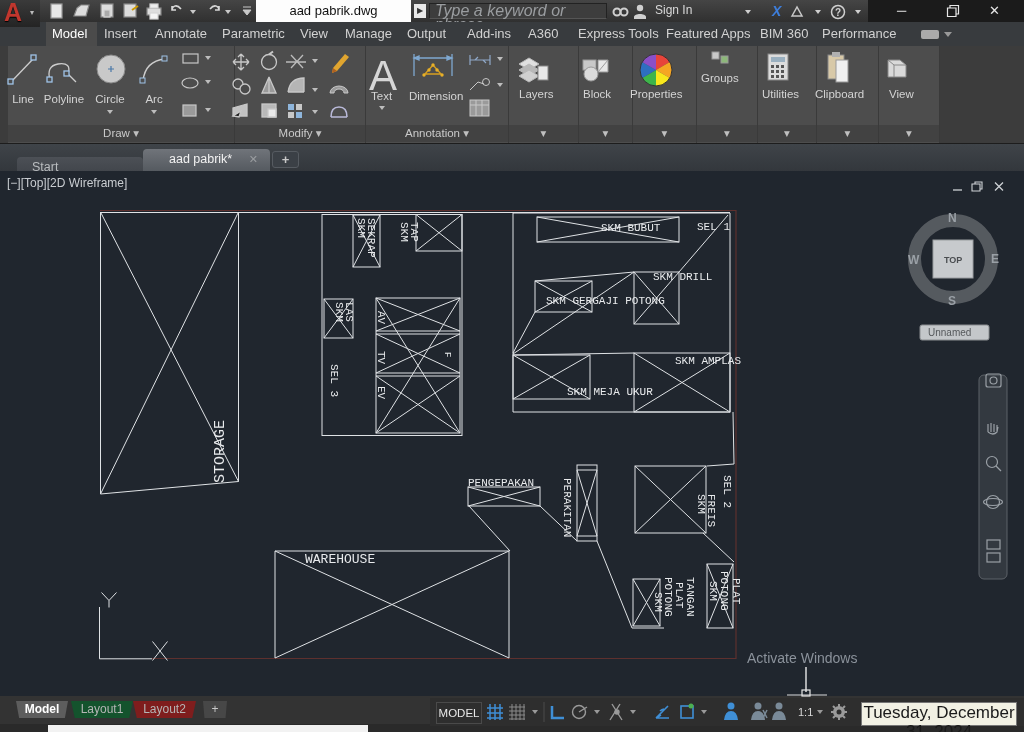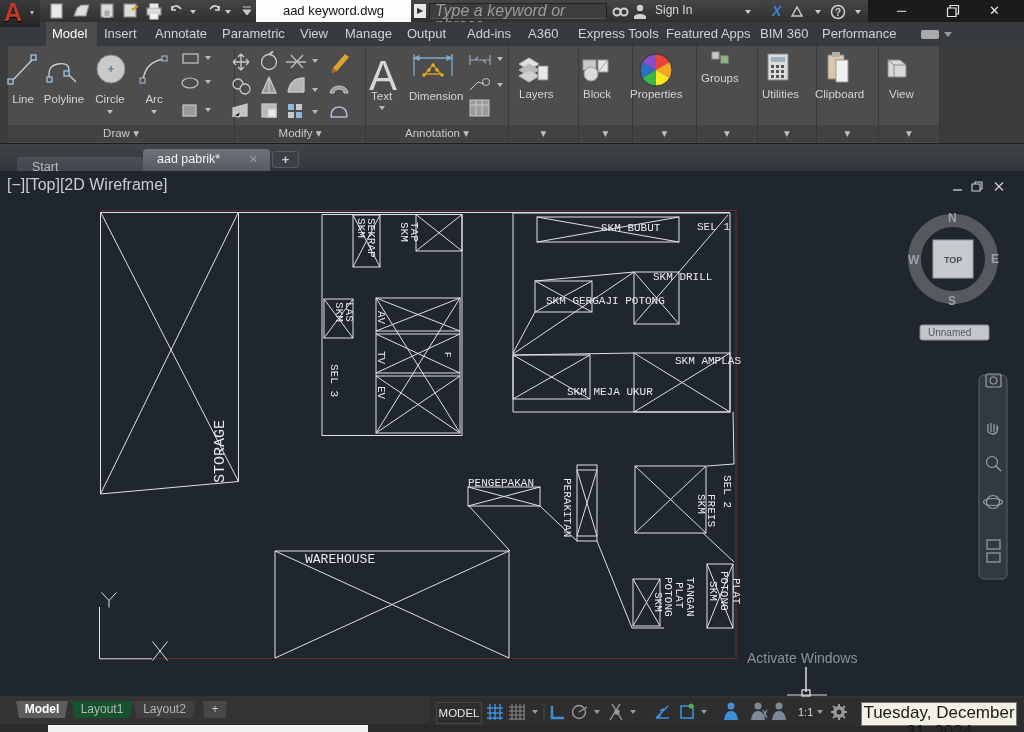--- a/index.html
+++ b/index.html
@@ -34,28 +34,28 @@
   .plabel { position:absolute; left:0; bottom:1px; width:100%; height:17px; background:#424242;
     color:#c9c9c9; font-size:11.5px; text-align:center; line-height:16px; }
   .dd { color:#c0c0c0; }
   #ribbonline { position:absolute; left:0; top:143px; width:1024px; height:1px; background:#1d1d1d; }
   
   #filetabs { position:absolute; left:0; top:144px; width:1024px; height:27px; background:linear-gradient(#3f4449,#33373c); }
   .ftab { position:absolute; top:149px; height:22px; border-radius:4px 4px 0 0; font-size:12.5px; }
   #starttab { left:17px; width:126px; background:linear-gradient(#4c5056,#3d4147);
     color:#b9bcbf; line-height:21px; padding-left:15px;margin-top:8px; }
   #activetab { left:143px; width:127px; background:linear-gradient(#70747a,#555a60);
-    color:#f2f2f2; line-height:21px; padding-left:14px; }
+    color:#f2f2f2; line-height:21px; padding-left:26px; }
   #activetab .x { position:absolute; right:12px; top:0; color:#9a9da0; font-size:11px; }
   #plustab { position:absolute; left:272px; top:151px; width:27px; height:17px; background:#3b4046;
     border:1px solid #565b61; border-radius:3px; color:#c8c8c8; font-size:13px; text-align:center;
     line-height:15px; font-weight:bold; }
   
   #canvas { position:absolute; left:0; top:171px; width:1024px; height:525px; background:#20262e; }
-  #vplabel { position:absolute; left:7px; top:5px; color:#c9cdd1; font-size:16px; }
+  #vplabel { position:absolute; left:7px; top:5px; color:#c9cdd1; font-size:12px; }
   #activate1 { position:absolute; left:747px; top:479px; color:#8b929b; font-size:14px; }
   #activate2 { position:absolute; left:748px; top:504px; color:#79818a; font-size:15px; }
   
   #layoutbar { position:absolute; left:0; top:696px; width:1024px; height:28px; background:#333333; }
   .ltab { position:absolute; top:701px; height:17px; font-size:12px; line-height:16px; text-align:center;
     clip-path:polygon(0 0, 100% 0, 94% 100%, 6% 100%); }
   #bottombar { position:absolute; left:0; top:724px; width:1024px; height:8px; background:#2a2a2a; }
   #cmdline { position:absolute; left:48px; top:725px; width:320px; height:7px; background:#f2f2f2; }
   #statuscluster { position:absolute; left:430px; top:698px; width:594px; height:28px; background:#2e2e2e; }
   #modelbtn { position:absolute; left:6px; top:4px; width:46px; height:22px; border:1px solid #4a4a4a;
@@ -85,21 +85,21 @@
       <rect x="103" y="8" width="14" height="7" fill="#ddd" stroke="#888"></rect>
         <rect x="106" y="4" width="8" height="4" fill="#eee"></rect>
         <rect x="106" y="13" width="8" height="6" fill="#f4f4f4"></rect>
       <path d="M137 9 c-5 -6 -9 -2 -9 1 m0 -4 v4 h4" stroke="#d8d8d8" stroke-width="1.6"></path>
       <path d="M166 9 c5 -6 9 -2 9 1 m0 -4 v4 h-4" stroke="#d8d8d8" stroke-width="1.6"></path>
     </g>
     <path d="M146 10 l3 4 3 -4 z" fill="#c9c9c9"></path>
     <path d="M181 10 l3 4 3 -4 z" fill="#c9c9c9"></path>
     <path d="M199 7 h8 m-8 3 l4 5 4 -5 z" stroke="#c9c9c9" fill="#c9c9c9"></path>
   </svg>
-  <div id="doctab">aad keyword.dwg</div>
+  <div id="doctab">aad pabrik.dwg</div>
   <div id="playbtn">▶</div>
   <div id="searchbox">Type a keyword or phrase</div>
   <svg class="abs" style="left:610px;top:3px" width="260" height="18" viewBox="0 0 260 18">
     <g fill="#cfcfcf">
       <circle cx="7" cy="9" r="3.5" fill="none" stroke="#cfcfcf" stroke-width="2"></circle>
       <circle cx="14" cy="9" r="3.5" fill="none" stroke="#cfcfcf" stroke-width="2"></circle>
       <circle cx="30" cy="5" r="3.2"></circle>
         <path d="M24 14 c0 -4 12 -4 12 0 v2 h-12 z"></path>
       <path d="M135 7 l3 4 3 -4 z"></path>
       <path d="M205 7 l3 4 3 -4 z"></path>
@@ -475,21 +475,21 @@
       <rect x="987" y="540" width="13" height="9"></rect>
         <rect x="987" y="553" width="13" height="9"></rect>
     </g>
   </svg>
 
   <div id="layoutbar"></div>
   <div id="bottombar"></div>
   <div id="cmdline"></div>
   <div class="ltab" style="left:16px;width:52px;background:#5d5d5d;color:#fff;font-weight:bold">Model</div>
   <div class="ltab" style="left:71px;width:62px;background:#14532d;color:#b5b5b5">Layout1</div>
-  <div class="ltab" style="left:133px;width:63px;background:#404040;color:#b5b5b5">Layout2</div>
+  <div class="ltab" style="left:133px;width:63px;background:#7f1d1d;color:#b5b5b5">Layout2</div>
   <div class="ltab" style="left:203px;width:24px;background:#474747;color:#c8c8c8">+</div>
   <div id="statuscluster">
     <div id="modelbtn">MODEL</div>
   </div>
   <svg class="abs" style="left:484px;top:698px" width="380" height="28" viewBox="0 0 380 28">
 
     <g stroke="#3f8fd6" stroke-width="1.5" fill="none">
       <path d="M6 6 v16 m5 -16 v16 m5 -16 v16 M3 10 h16 m-16 5 h16 m-16 5 h16"></path>
     </g>
     <g stroke="#8a8a8a" stroke-width="1" fill="none">

